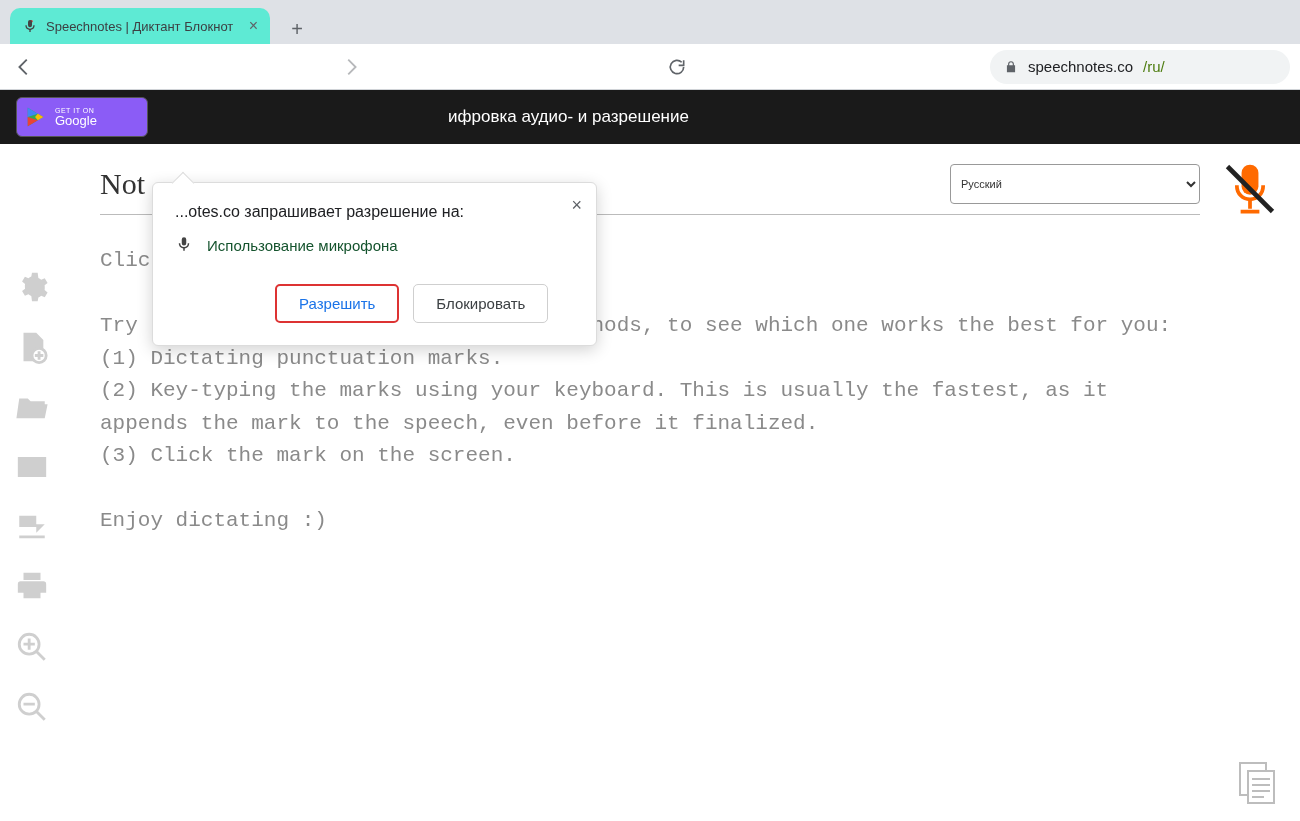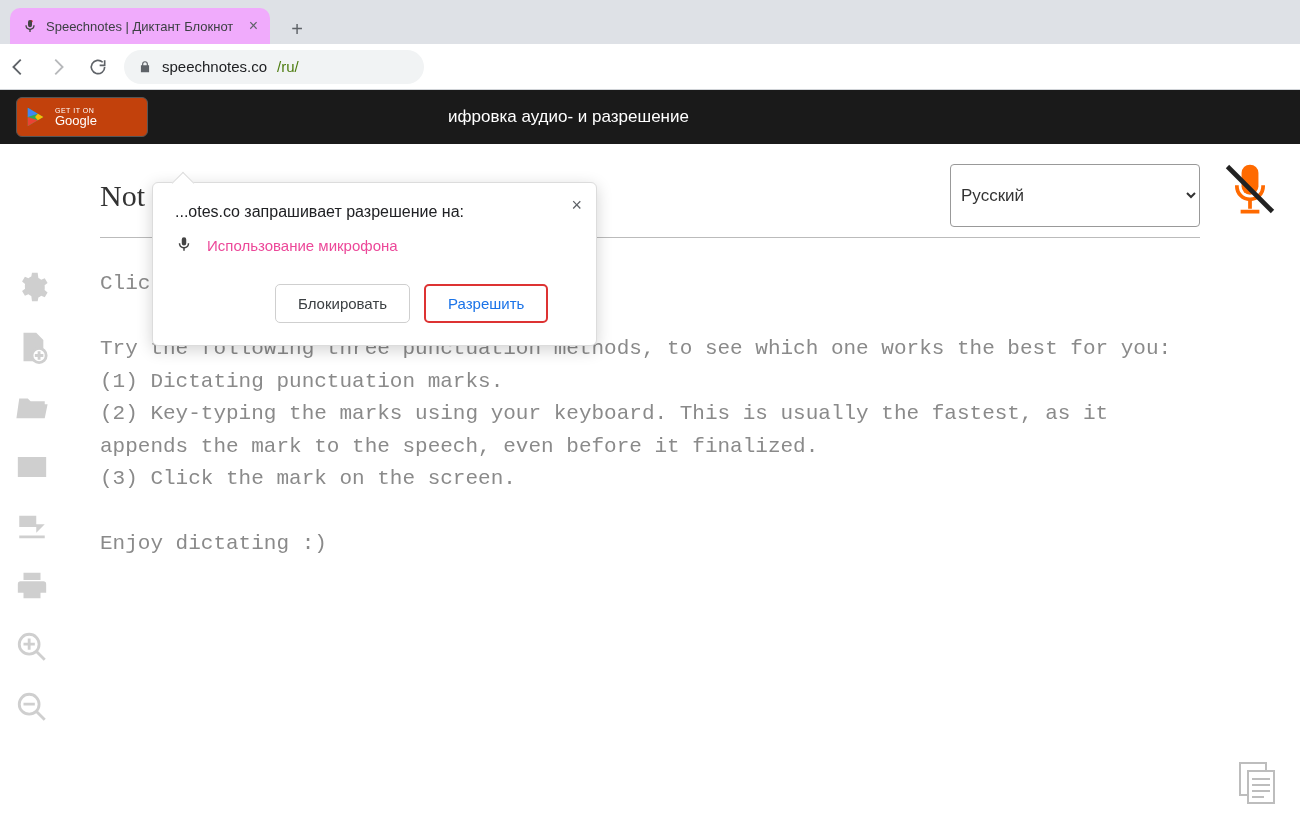--- a/index.html
+++ b/index.html
@@ -1,66 +1,66 @@
 <!DOCTYPE html>
 <html><head>
 <meta charset="utf-8">
 <style>
   * { box-sizing: border-box; margin: 0; padding: 0; }
   html, body { width: 1300px; height: 821px; font-family: Arial, sans-serif; overflow: hidden; background: #fff; }
 
   
   .browser-chrome { width: 100%; background: #dee1e6; }
   .tab-bar { display: flex; align-items: flex-end; height: 44px; padding-left: 10px; }
-  .tab { display: flex; align-items: center; background: #f0abfc; height: 36px; padding: 0 12px; border-radius: 10px 10px 0 0; min-width: 260px; gap: 8px; }
+  .tab { display: flex; align-items: center; background: #5eead4; height: 36px; padding: 0 12px; border-radius: 10px 10px 0 0; min-width: 260px; gap: 8px; }
   .tab-mic { width: 16px; height: 16px; display: flex; align-items: center; justify-content: center; }
   .tab-title { font-size: 13px; color: #3c4043; flex: 1; white-space: nowrap; overflow: hidden; text-overflow: ellipsis; }
   .tab-close { font-size: 16px; color: #5f6368; cursor: pointer; }
   .new-tab { width: 30px; height: 30px; margin-left: 12px; display: flex; align-items: center; justify-content: center; font-size: 20px; color: #5f6368; cursor: pointer; }
 
-  .toolbar { display: flex; align-items: center; height: 46px; background: #fff; padding: 0 4px; gap: 12px; border-bottom: 1px solid #d0d3d7; }
+  .toolbar { display: flex; align-items: center; height: 46px; background: #fff; padding: 0 10px; gap: 12px; border-bottom: 1px solid #d0d3d7; justify-content: space-between; }
   .nav-btn { width: 28px; height: 28px; display: flex; align-items: center; justify-content: center; color: #5f6368; cursor: pointer; }
   .nav-btn.disabled { opacity: .45; }
   .address-bar { flex: 0 0 auto; display: flex; align-items: center; background: #f1f3f4; border-radius: 20px; height: 34px; padding: 0 14px; gap: 10px; min-width: 300px; }
   .lock-icon { width: 14px; height: 14px; color: #5f6368; }
   .url { font-size: 15px; color: #202124; }
   .url-path { color: #4d7c0f; }
 
   
   .site { position: relative; width: 100%; height: calc(821px - 90px); }
   .black-banner { background: #1a1a1a; color: #fff; height: 54px; display: flex; align-items: center; padding: 0 16px; gap: 30px; font-size: 17px; }
-  .google-play { width: 132px; height: 40px; background: #c2410c; border: 1px solid #555; border-radius: 6px; display: flex; align-items: center; padding: 0 8px; gap: 8px; }
+  .google-play { width: 132px; height: 40px; background: #8b5cf6; border: 1px solid #555; border-radius: 6px; display: flex; align-items: center; padding: 0 8px; gap: 8px; }
   .gp-triangle { width: 22px; height: 22px; }
   .gp-text { display: flex; flex-direction: column; line-height: 1; }
   .gp-small { font-size: 7px; letter-spacing: .5px; }
   .gp-big { font-size: 13px; font-weight: 500; }
 
   .page-body { position: relative; padding: 20px 0 0 0; }
   .title-row { display: flex; align-items: center; padding: 0 100px 10px 100px; justify-content: flex-end; }
   .note-title { font-family: Georgia, serif; font-size: 30px; color: #333; flex: 1; }
-  .lang-select { padding: 20px 6px; border: 1px solid #999; border-radius: 4px; font-size: 17px; min-width: 250px; color: #333; background:#fff; }
+  .lang-select { padding: 12px 6px; border: 1px solid #999; border-radius: 4px; font-size: 11px; min-width: 250px; color: #333; background:#fff; }
   .big-mic-wrap { position: absolute; right: 20px; top: 15px; width: 60px; height: 60px; }
 
   .hr { border: none; border-top: 1px solid #bbb; margin: 0 100px 30px 100px; }
   .editor { padding: 0 100px; color: #8a8a8a; font-family: "Courier New", monospace; font-size: 21px; line-height: 1.55; white-space: pre-wrap; }
 
   
   .left-toolbar { position: absolute; left: 10px; top: 180px; width: 44px; display: flex; flex-direction: column; gap: 26px; align-items: center; }
   .tool-icon { width: 34px; height: 34px; color: #cfcfcf; cursor: pointer; }
 
   
   .copy-stack { position: absolute; right: 18px; bottom: 14px; width: 48px; height: 48px; color: #bdbdbd; cursor: pointer; }
 
   
   .popup { position: absolute; left: 152px; top: 92px; width: 445px; background: #fff; border: 1px solid #dcdcdc; border-radius: 6px; box-shadow: 0 4px 16px rgba(0,0,0,.18); z-index: 50; }
   .popup-arrow { position:absolute; top:-8px; left:22px; width:16px; height:16px; background:#fff; border-left:1px solid #dcdcdc; border-top:1px solid #dcdcdc; transform: rotate(45deg); }
   .popup-body { padding: 20px 16px 22px 22px; }
   .popup-title { font-size: 16px; color: #202124; margin-bottom: 14px; }
   .popup-close { position: absolute; right: 14px; top: 12px; font-size: 18px; color: #5f6368; cursor: pointer; }
-  .popup-row { display: flex; align-items: center; gap: 14px; font-size: 15px; color: #ec4899; margin-bottom: 28px; }
+  .popup-row { display: flex; align-items: center; gap: 14px; font-size: 15px; color: #14532d; margin-bottom: 28px; }
   .popup-buttons { display: flex; gap: 14px; justify-content: flex-start; padding-left: 100px; }
   .btn { padding: 9px 22px; border-radius: 5px; font-size: 15px; cursor: pointer; background: #fff; }
   .btn-allow { border: 2px solid #d33; color: #1a73e8; font-weight: 500; }
   .btn-block { border: 1px solid #cfcfcf; color: #3c4043; }
 </style>
 </head>
 <body>
 
 <div class="browser-chrome">
   <div class="tab-bar">
@@ -195,18 +195,18 @@
       <div class="popup-title">...otes.co запрашивает разрешение на:</div>
       <div class="popup-row">
         <span>
           <svg viewBox="0 0 24 24" width="18" height="18">
               <path fill="#444" d="M12 14a3 3 0 0 0 3-3V6a3 3 0 0 0-6 0v5a3 3 0 0 0 3 3zm5-3a5 5 0 0 1-10 0H5a7 7 0 0 0 6 6.9V21h2v-3.1A7 7 0 0 0 19 11h-2z"></path>
             </svg>
         </span>
         <span>Использование микрофона</span>
       </div>
       <div class="popup-buttons">
+        <button class="btn btn-allow">Разрешить</button>
         <button class="btn btn-block">Блокировать</button>
-        <button class="btn btn-allow">Разрешить</button>
       </div>
     </div>
   </div>
 </div>
 
 </body></html>

